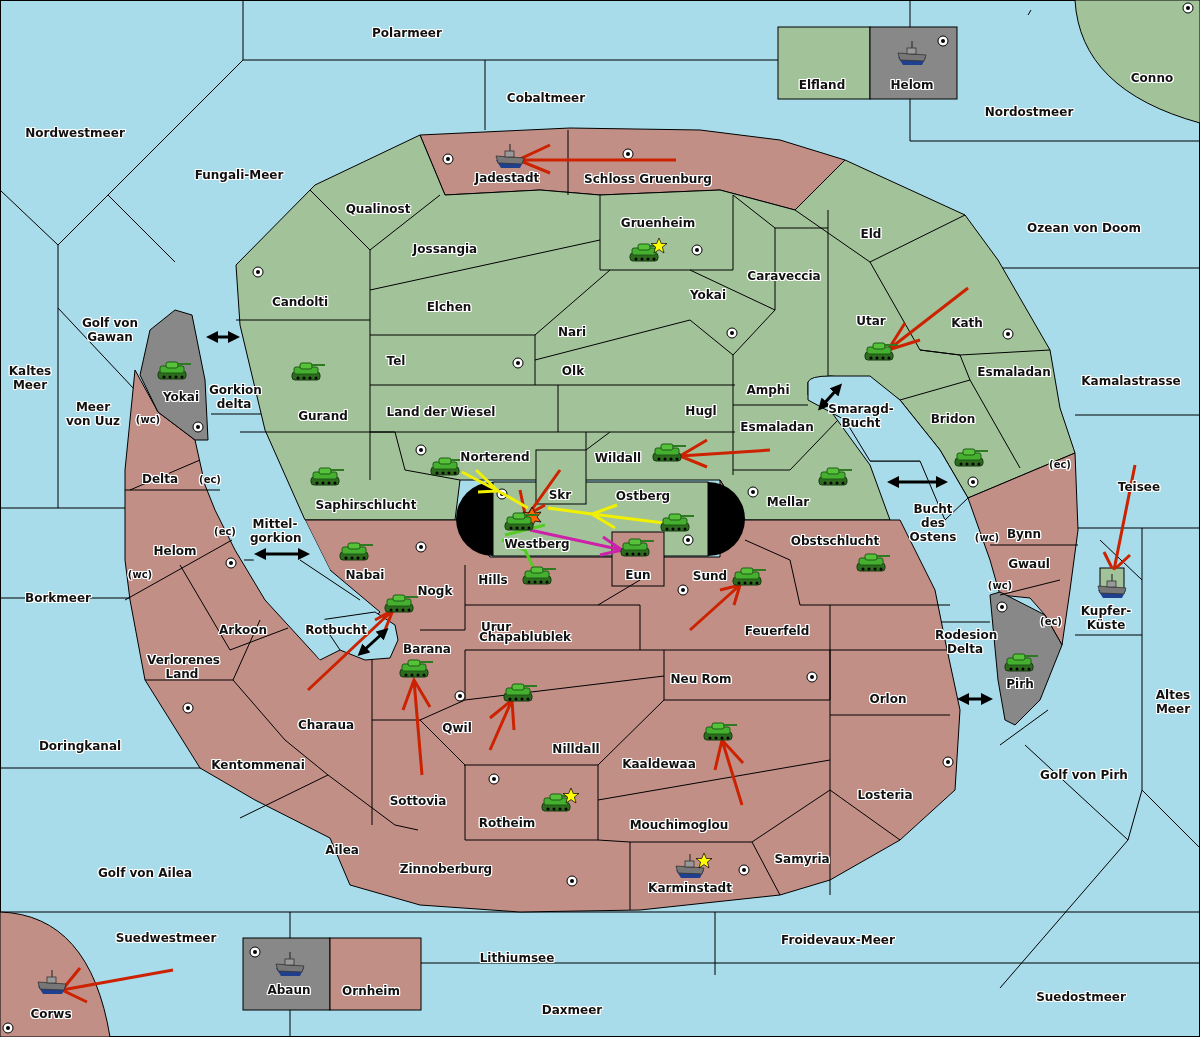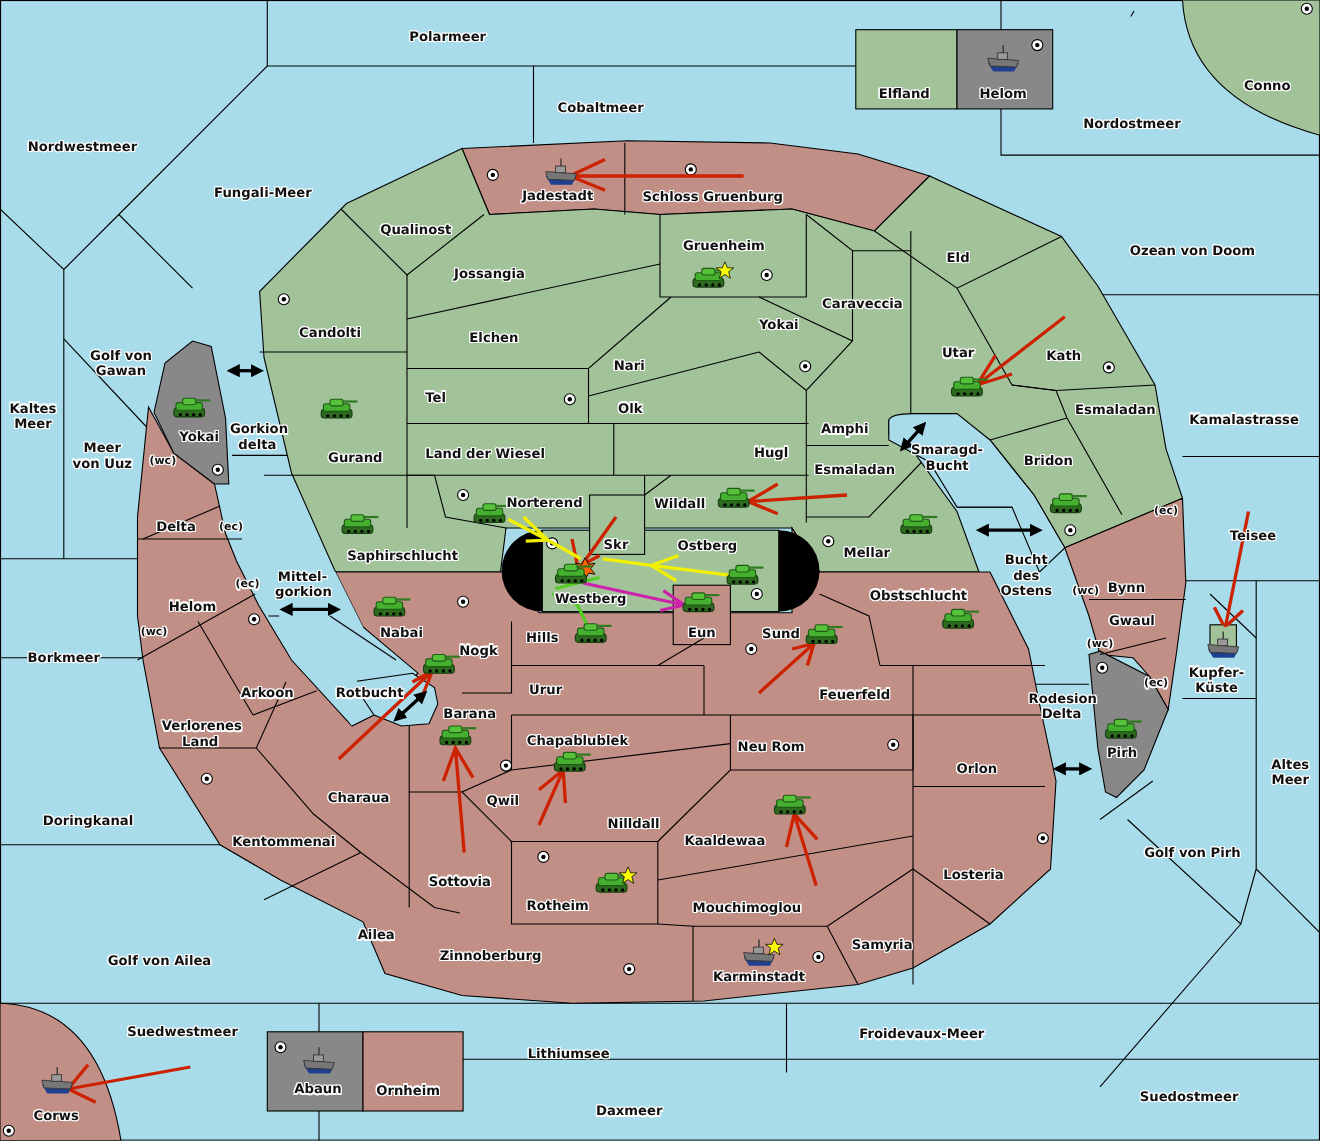--- a/index.html
+++ b/index.html
@@ -354,21 +354,21 @@
   <div class="lbl" style="left:1029px;top:564px">Gwaul</div>
   <div class="lbl" style="left:493px;top:580px">Hills</div>
   <div class="lbl" style="left:710px;top:576px">Sund</div>
   <div class="lbl" style="left:435px;top:591px">Nogk</div>
   <div class="lbl" style="left:1106px;top:618px;white-space:normal;width:60px">Kupfer-Küste</div>
   <div class="lbl" style="left:243px;top:630px">Arkoon</div>
   <div class="lbl" style="left:496px;top:627px">Urur</div>
   <div class="lbl" style="left:777px;top:631px">Feuerfeld</div>
   <div class="lbl" style="left:427px;top:649px">Barana</div>
   <div class="lbl" style="left:182px;top:667px;white-space:normal;width:70px">Verlorenes Land</div>
-  <div class="lbl" style="left:525px;top:673px">Chapablublek</div>
+  <div class="lbl" style="left:525px;top:637px">Chapablublek</div>
   <div class="lbl" style="left:701px;top:679px">Neu Rom</div>
   <div class="lbl" style="left:1020px;top:684px">Pirh</div>
   <div class="lbl" style="left:888px;top:699px">Orlon</div>
   <div class="lbl" style="left:326px;top:725px">Charaua</div>
   <div class="lbl" style="left:457px;top:728px">Qwil</div>
   <div class="lbl" style="left:576px;top:749px">Nilldall</div>
   <div class="lbl" style="left:659px;top:764px">Kaaldewaa</div>
   <div class="lbl" style="left:258px;top:765px">Kentommenai</div>
   <div class="lbl" style="left:885px;top:795px">Losteria</div>
   <div class="lbl" style="left:418px;top:801px">Sottovia</div>

